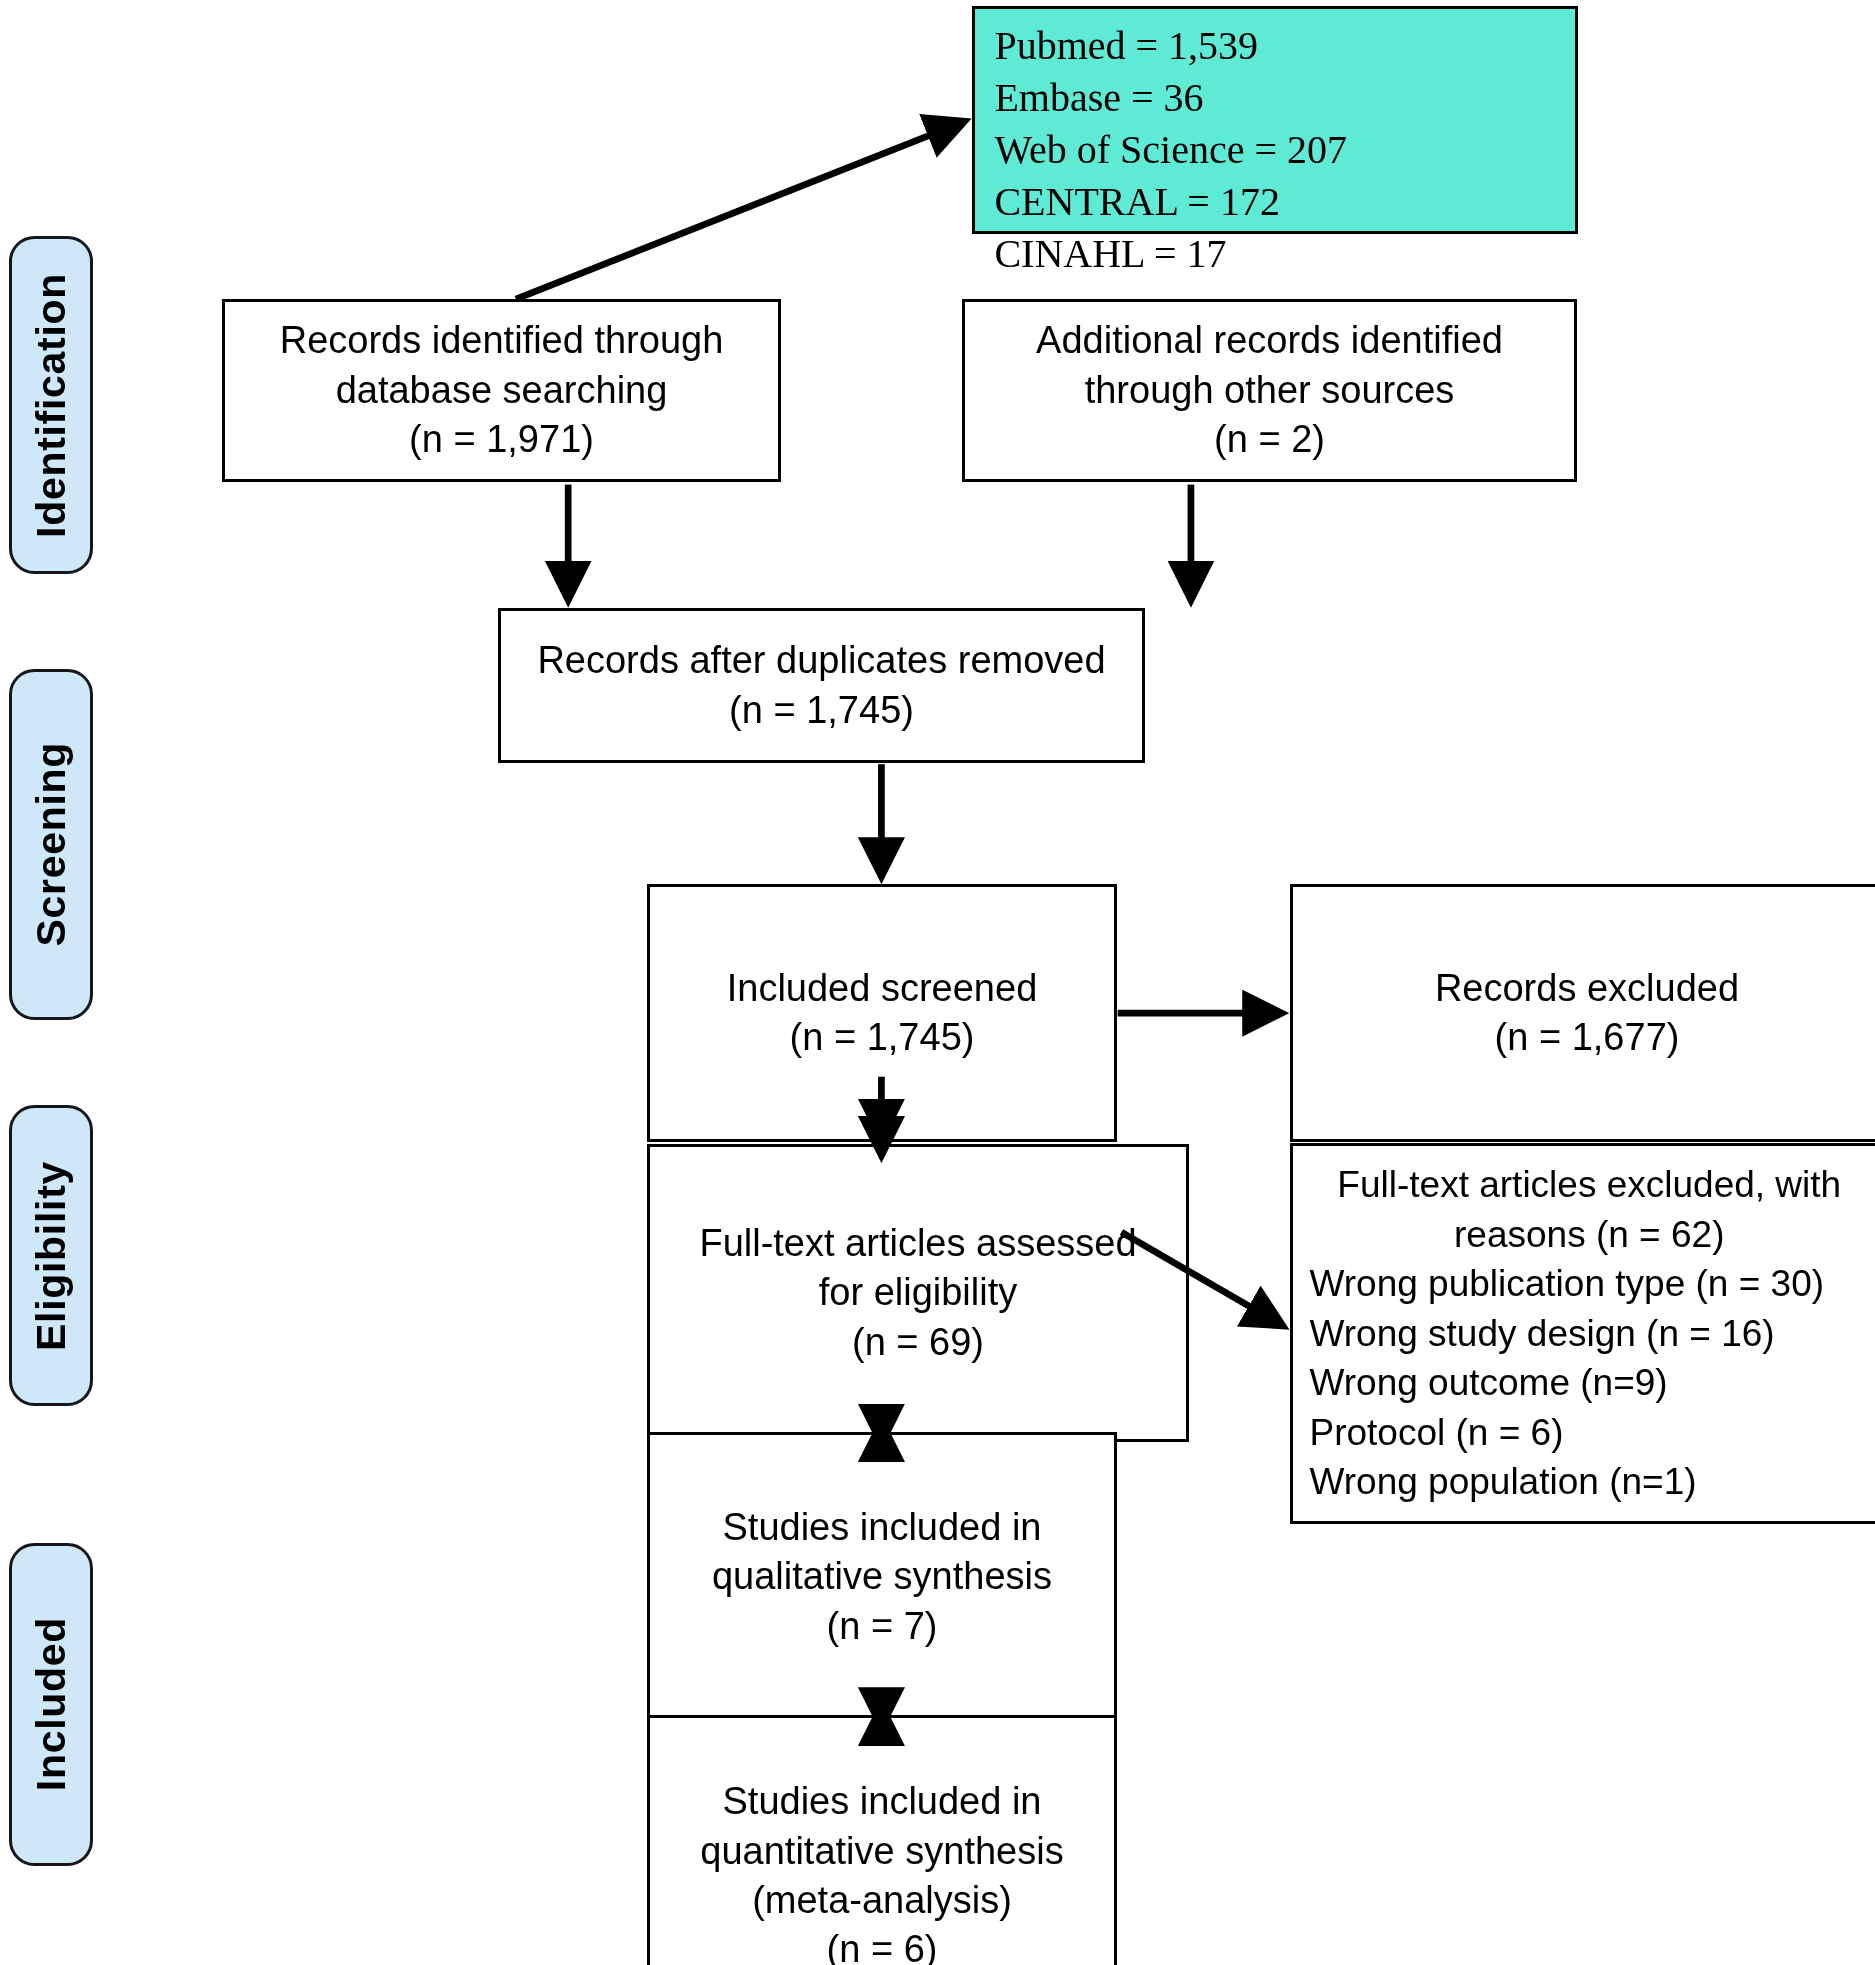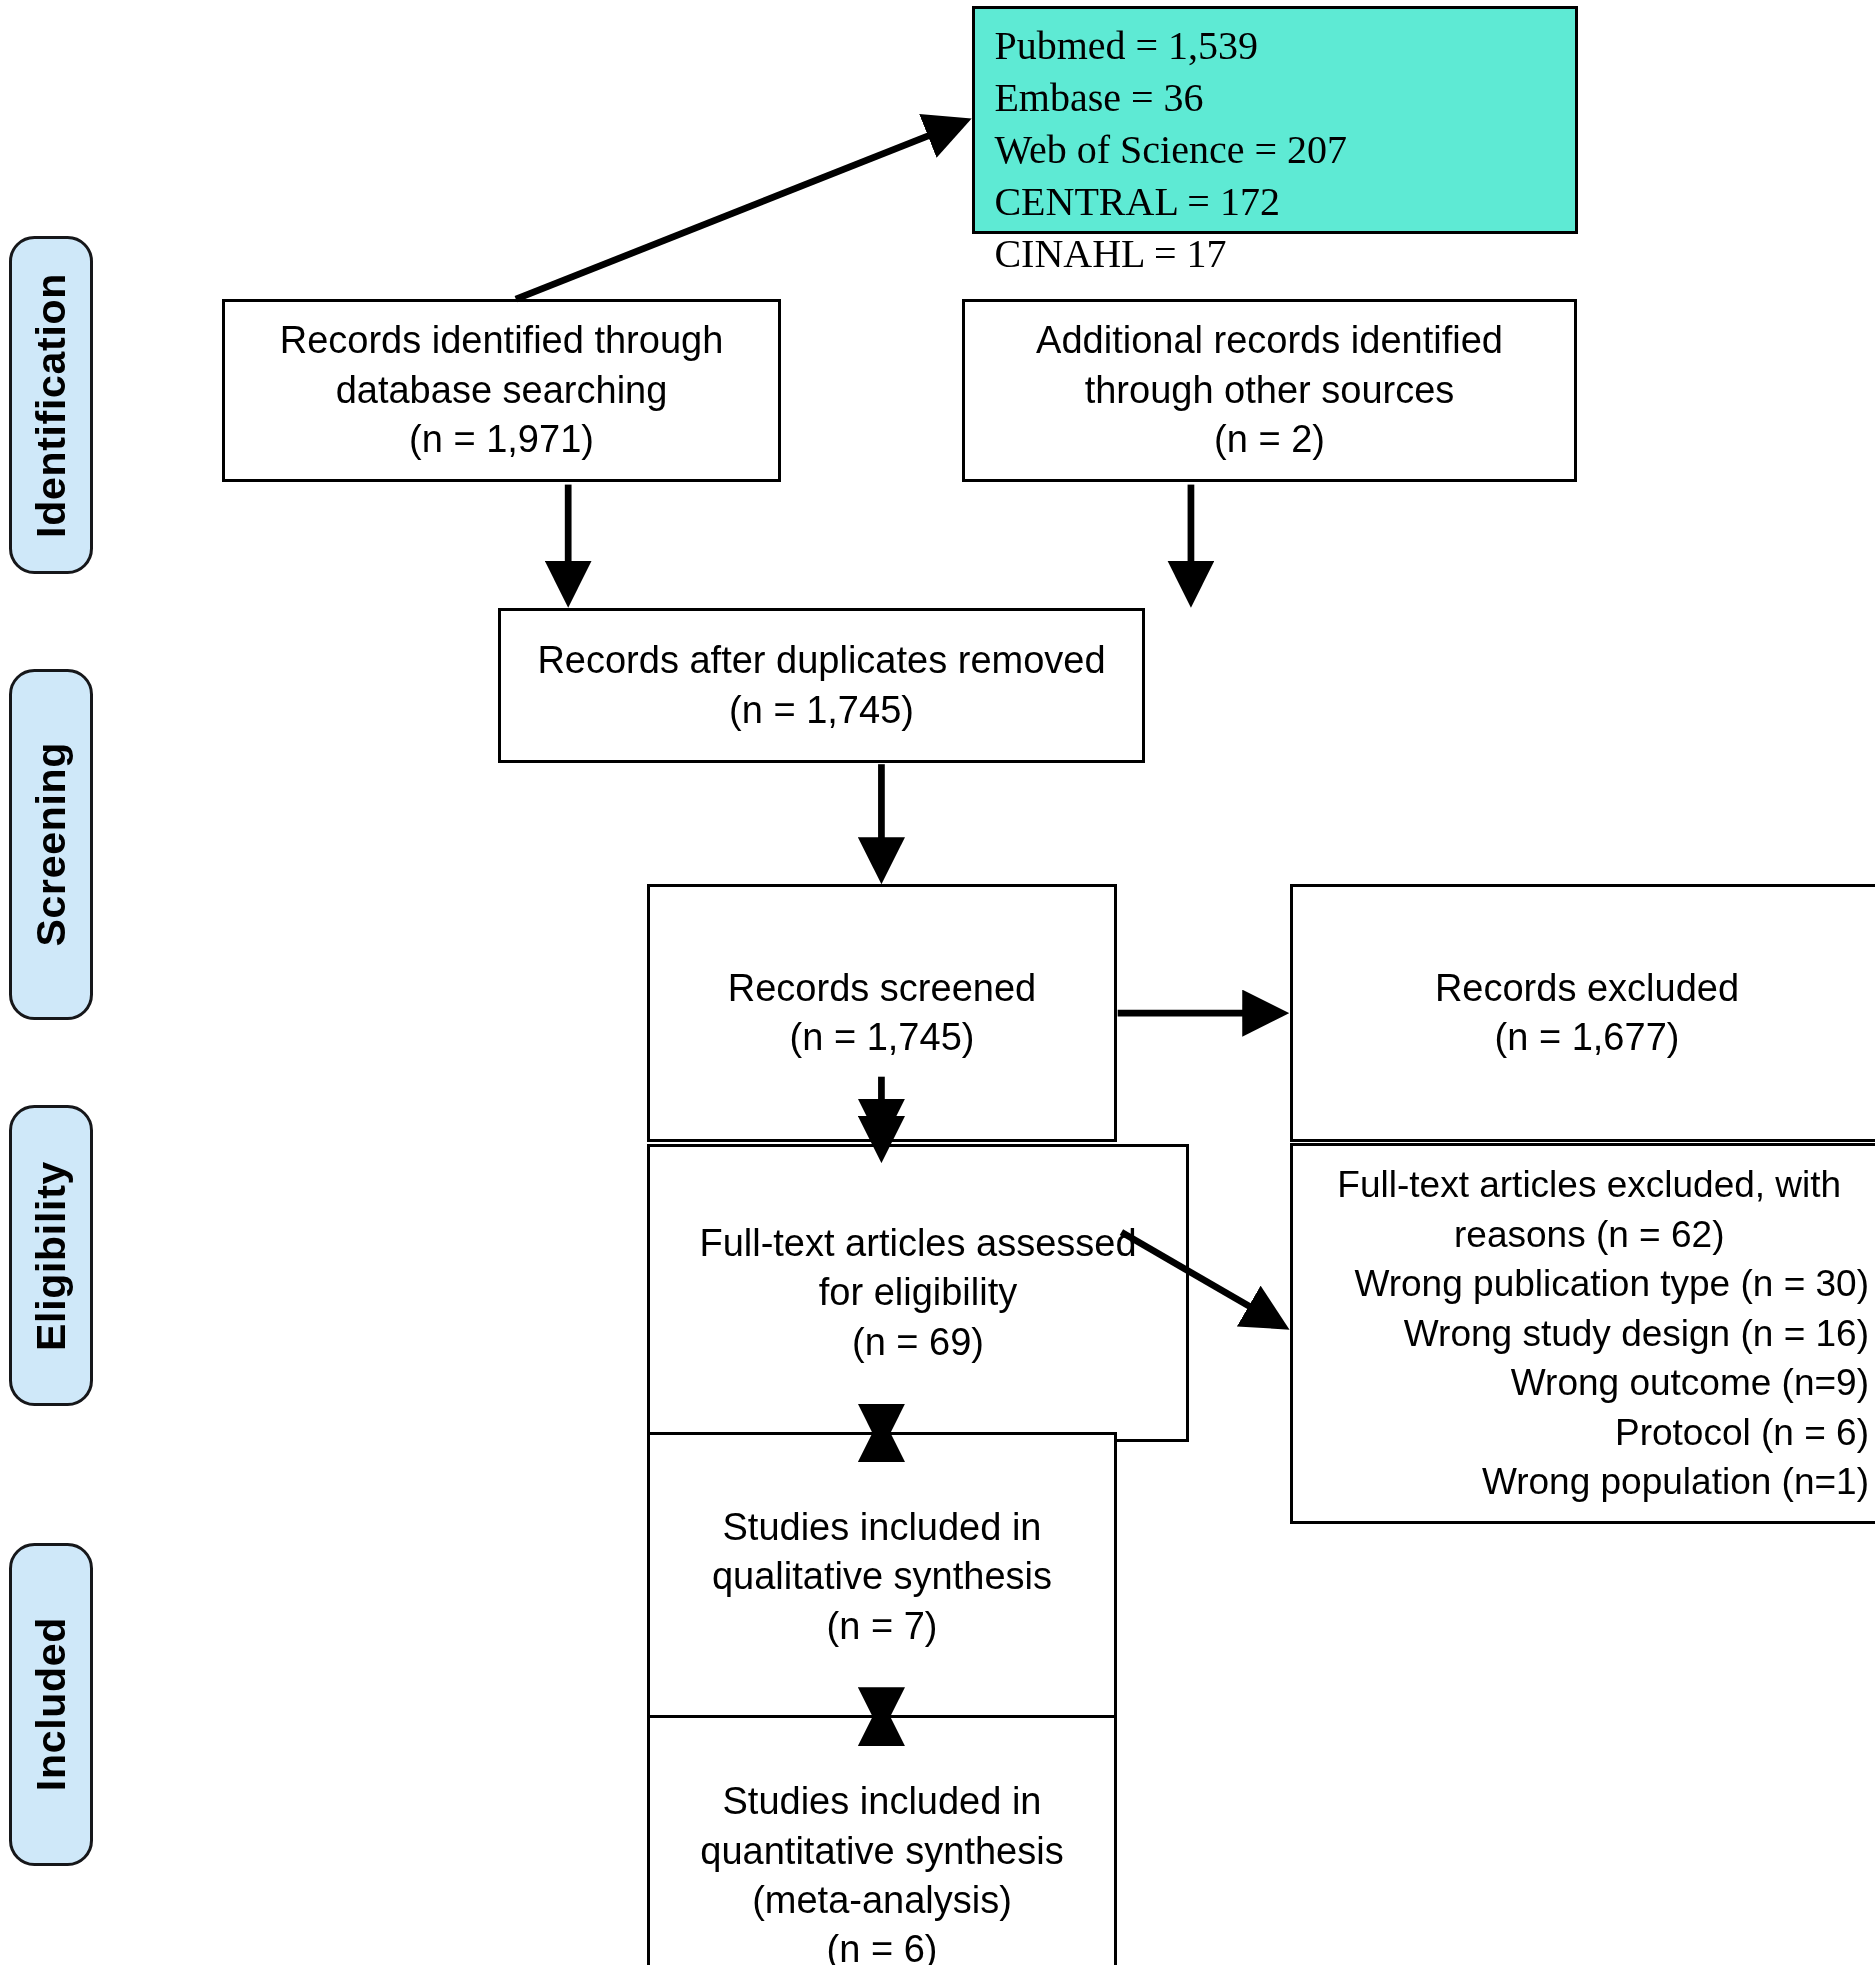--- a/index.html
+++ b/index.html
@@ -75,21 +75,21 @@
     background:#ffffff;
     border:3.7px solid #000;
     font-size:37px;
     line-height:1.34;
     padding:16.5px 12px 16.5px 16.5px;
     display:flex;
     flex-direction:column;
     justify-content:center;
   }
   .reasons-box .hdr{display:block;text-align:center;white-space:nowrap;}
-  .reasons-box .itm{display:block;text-align:right;white-space:nowrap;}
+  .reasons-box .itm{display:block;text-align:left;white-space:nowrap;}
   
   .connector{position:absolute;}
   svg.connector{overflow:visible;}
 </style>
 </head>
 <body>
 
 <div id="stage">
 
   <div class="phase-tab" style="left:9px;top:236px;width:84px;height:338px;">
@@ -127,21 +127,21 @@
     <span class="ln">through other sources</span>
     <span class="ln">(n = 2)</span>
   </div>
 
   <div class="flow-box" style="left:498px;top:608px;width:647px;height:155px;">
     <span class="ln">Records after duplicates removed</span>
     <span class="ln">(n = 1,745)</span>
   </div>
 
   <div class="flow-box" style="left:647px;top:884px;width:470px;height:258px;">
-    <span class="ln">Records screened</span>
+    <span class="ln">Included screened</span>
     <span class="ln">(n = 1,745)</span>
   </div>
 
   <div class="flow-box" style="left:1290px;top:884px;width:594px;height:258px;">
     <span class="ln">Records excluded</span>
     <span class="ln">(n = 1,677)</span>
   </div>
 
   <div class="flow-box" style="left:647px;top:1144px;width:542px;height:298px;">
     <span class="ln">Full-text articles assessed</span>

